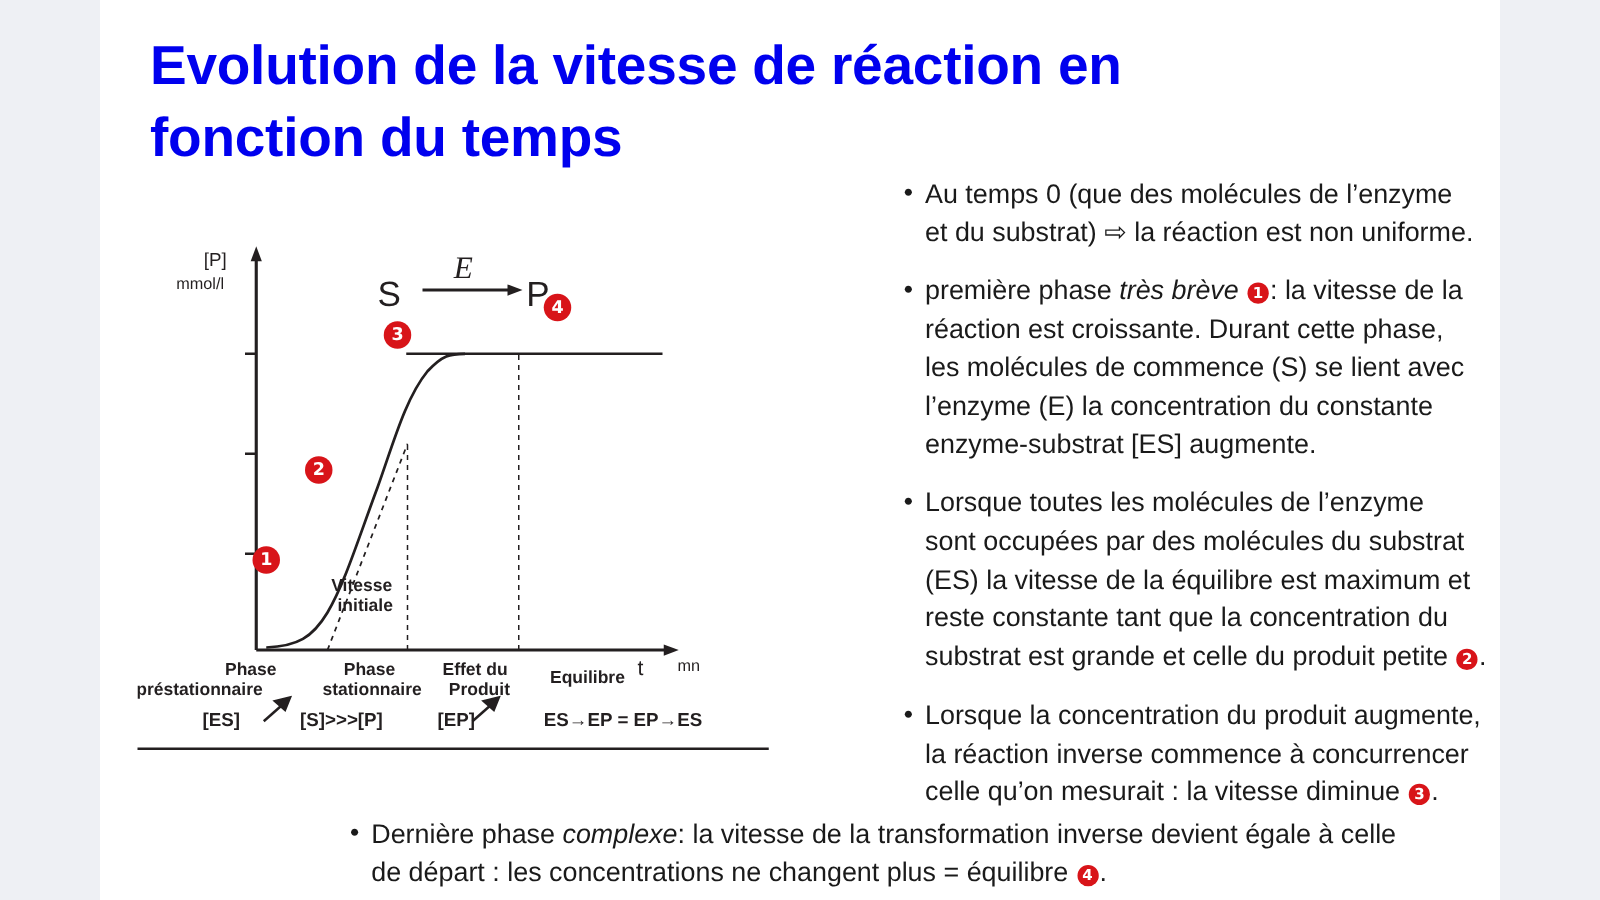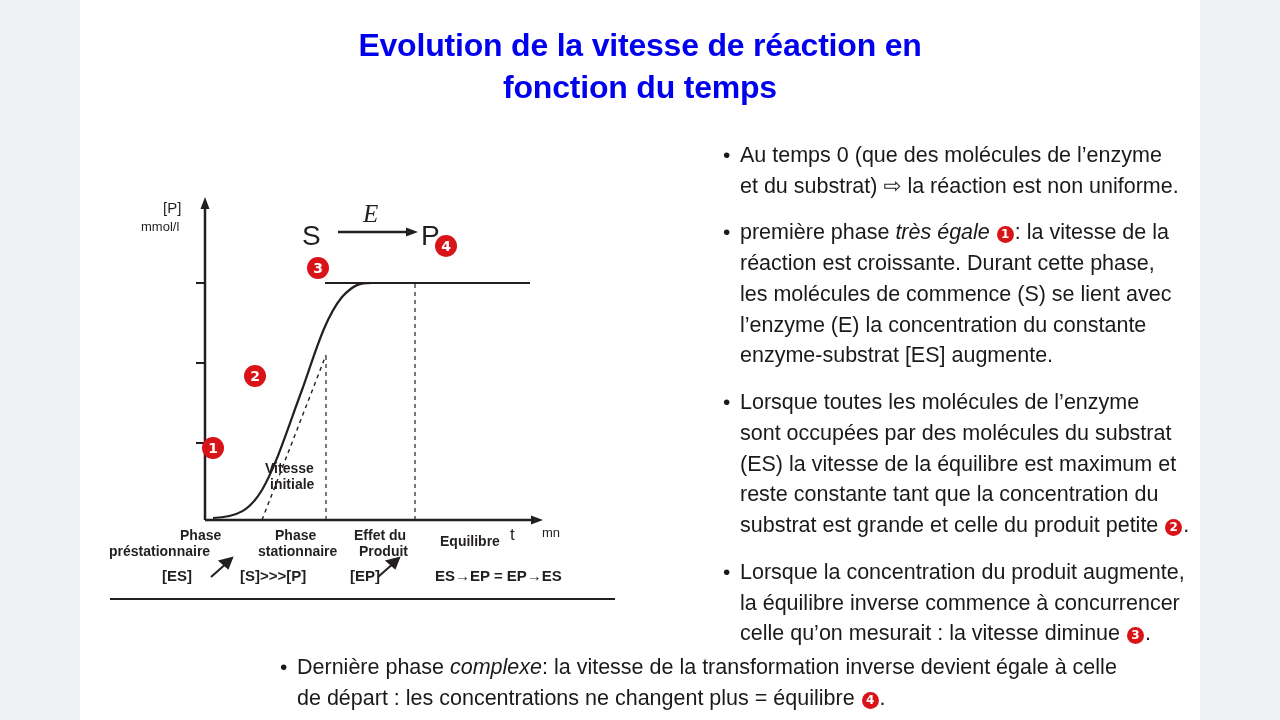--- a/index.html
+++ b/index.html
@@ -19,24 +19,24 @@
     top: 0;
     width: 1120px;
     height: 720px;
     background: #ffffff;
   }
   .title {
     position: absolute;
     left: 40px;
     top: 24px;
     width: 1040px;
-    text-align: center;
+    text-align: left;
     color: #0000ee;
     font-weight: bold;
-    font-size: 32px;
+    font-size: 44px;
     line-height: 1.32;
     letter-spacing: -0.2px;
   }
   
   .figure {
     position: absolute;
     left: 30px;
     top: 185px;
     width: 530px;
     height: 430px;
@@ -184,39 +184,39 @@
   <div class="fig-caption-line"></div>
 
   <div class="bullets">
 
     <div class="bullet">
       <span>Au temps 0 (que des molécules de l’enzyme</span><br>
       <span>et du substrat) ⇨ la réaction est non uniforme.</span>
     </div>
 
     <div class="bullet">
-      <span>première phase </span><i>très égale</i>
+      <span>première phase </span><i>très brève</i>
       <span class="num">1</span><span>: la vitesse de la</span><br>
       <span>réaction est croissante. Durant cette phase,</span><br>
       <span>les molécules de commence (S) se lient avec</span><br>
       <span>l’enzyme (E) la concentration du constante</span><br>
       <span>enzyme-substrat [ES] augmente.</span>
     </div>
 
     <div class="bullet">
       <span>Lorsque toutes les molécules de l’enzyme</span><br>
       <span>sont occupées par des molécules du substrat</span><br>
       <span>(ES) la vitesse de la équilibre est maximum et</span><br>
       <span>reste constante tant que la concentration du</span><br>
       <span>substrat est grande et celle du produit petite </span><span class="num">2</span><span>.</span>
     </div>
 
     <div class="bullet">
       <span>Lorsque la concentration du produit augmente,</span><br>
-      <span>la équilibre inverse commence à concurrencer</span><br>
+      <span>la réaction inverse commence à concurrencer</span><br>
       <span>celle qu’on mesurait : la vitesse diminue </span><span class="num">3</span><span>.</span>
     </div>
   </div>
 
   <div class="footer">
     <div class="bullet">
       <span>Dernière phase </span><i>complexe</i><span>: la vitesse de la transformation inverse devient égale à celle</span><br>
       <span>de départ : les concentrations ne changent plus = équilibre </span><span class="num">4</span><span>.</span>
     </div>
   </div>

